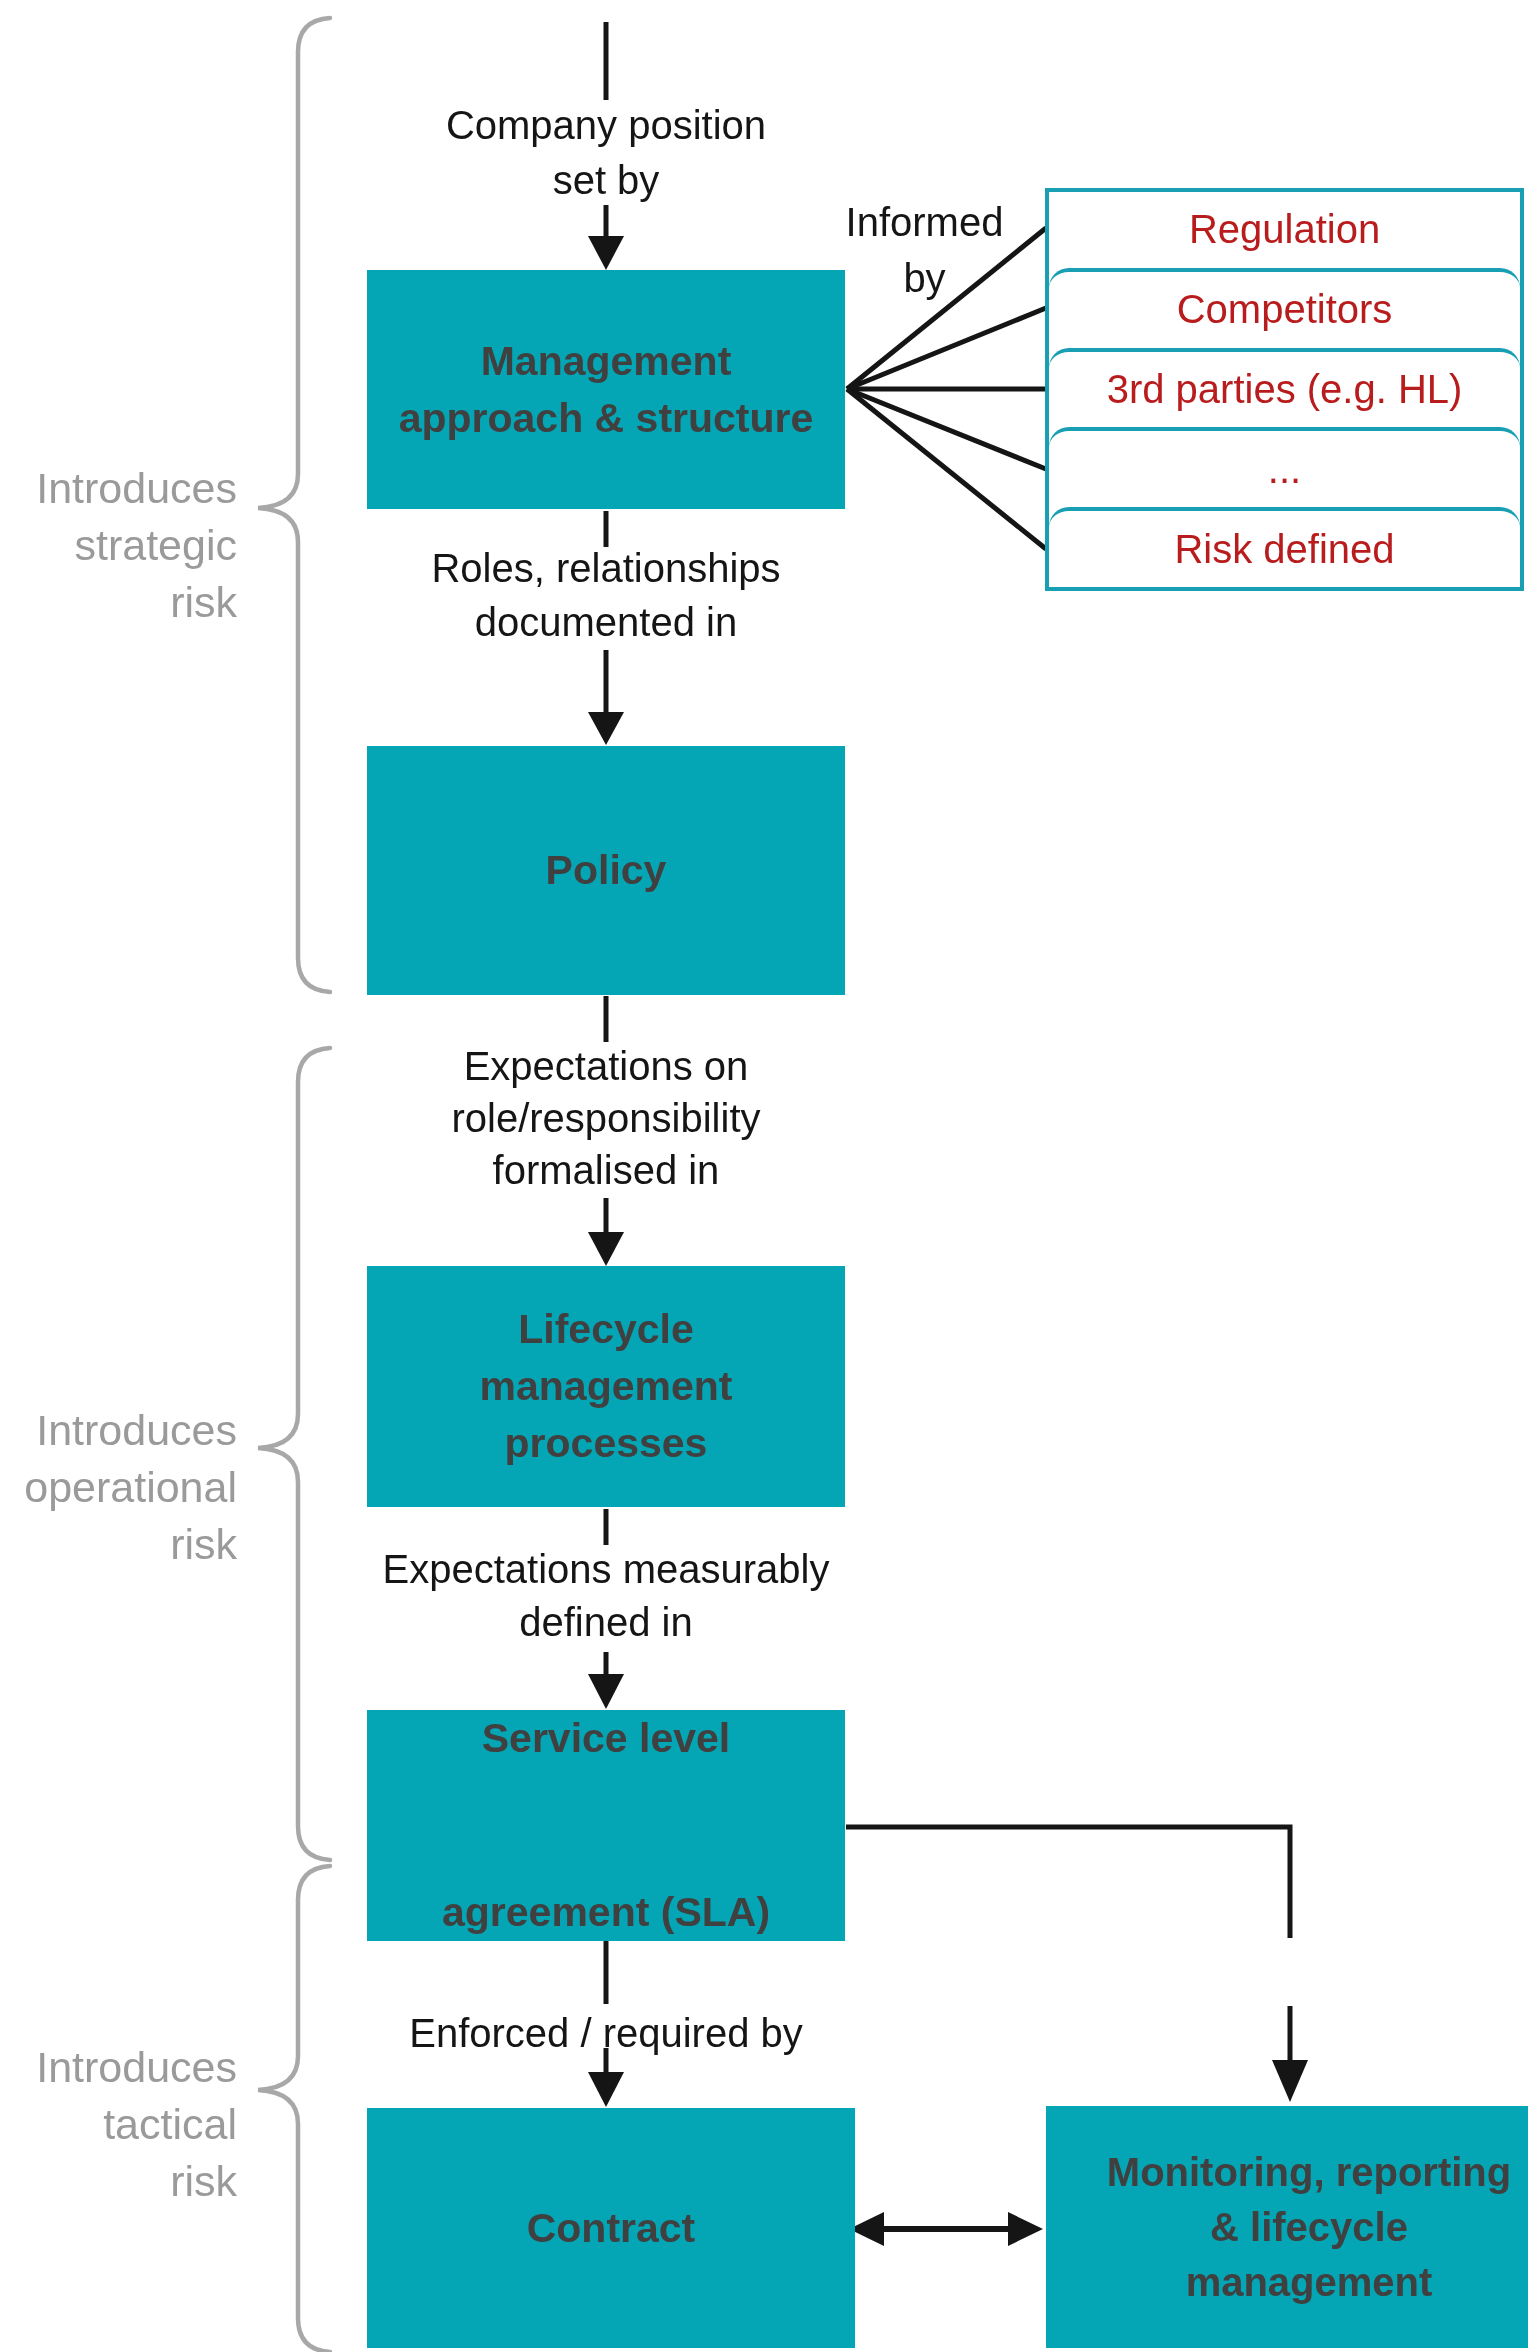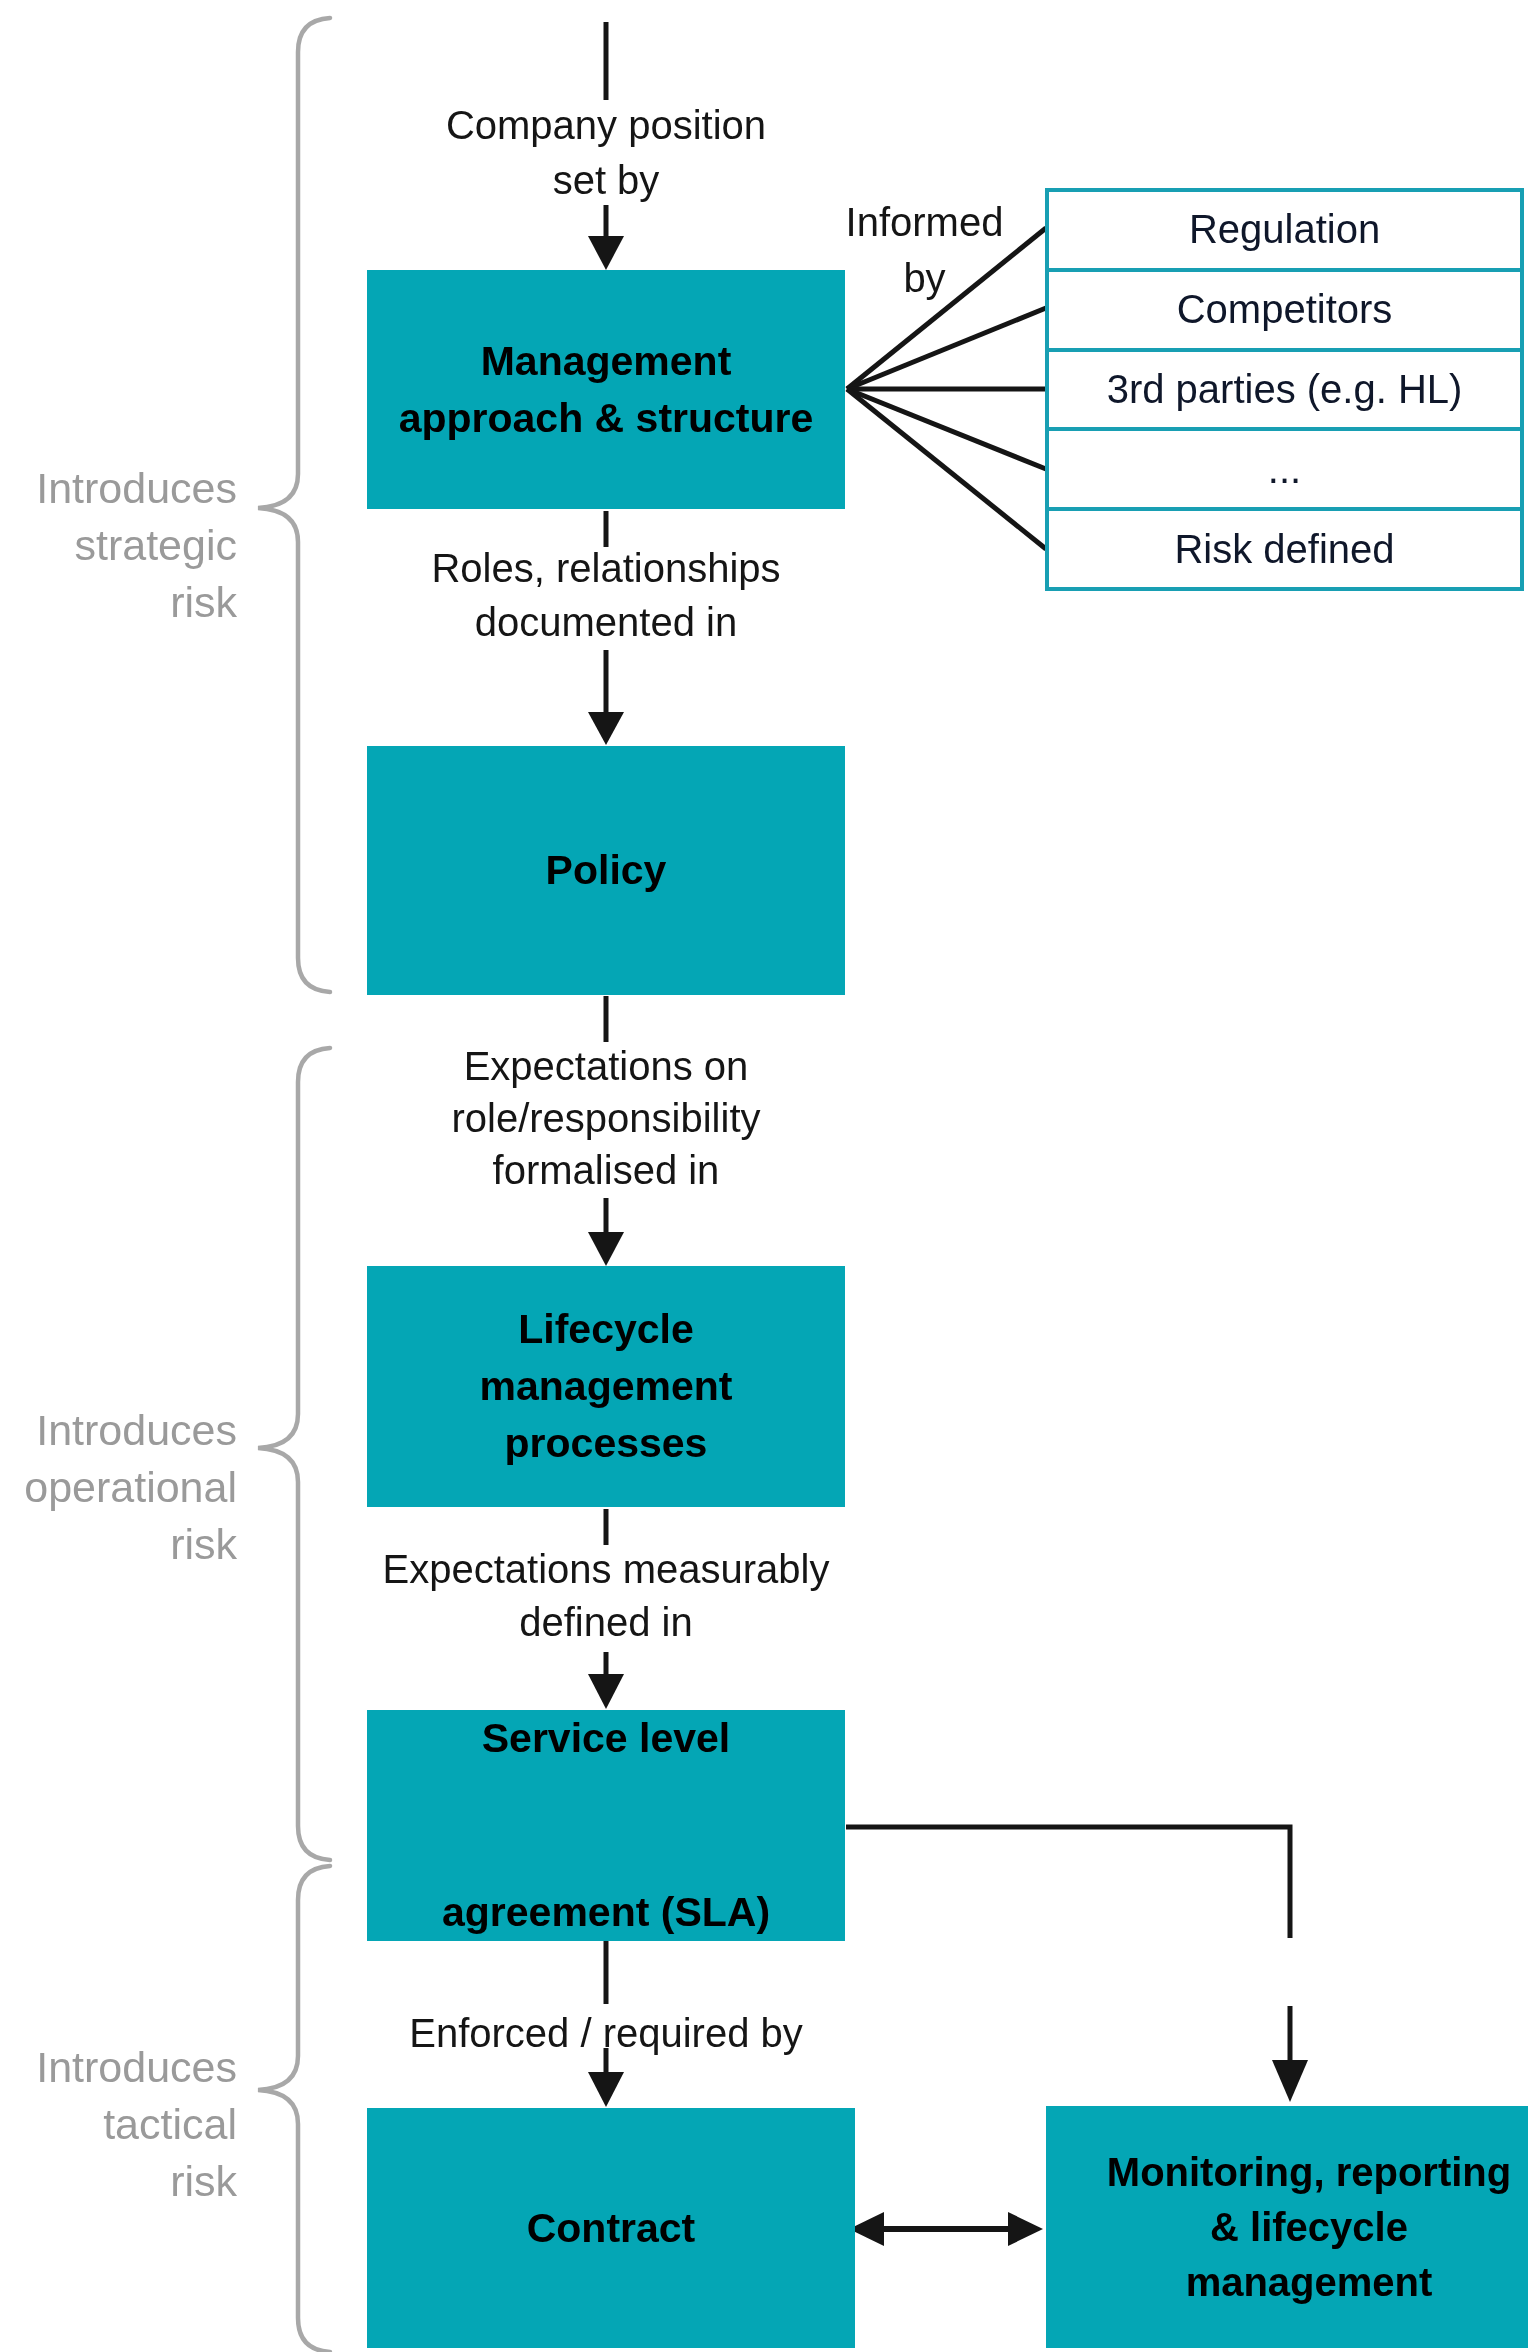--- a/index.html
+++ b/index.html
@@ -8,21 +8,21 @@
     width:1528px;
     height:2352px;
     background:#ffffff;
     font-family:"Liberation Sans", sans-serif;
     overflow:hidden;
   }
   #wires{position:absolute;left:0;top:0;z-index:1;}
   .node{
     position:absolute;
     background:#04a6b5;
-    color:#000000;
+    color:#404040;
     display:flex;
     flex-direction:column;
     justify-content:center;
     align-items:center;
     text-align:center;
     font-weight:bold;
     font-size:41px;
     line-height:57px;
     z-index:2;
   }
@@ -52,23 +52,24 @@
     background:#ffffff;
     display:flex;
     flex-direction:column;
     z-index:2;
   }
   #informed-list .row{
     flex:1 1 0;
     display:flex;
     align-items:center;
     justify-content:center;
-    color:#0f172a;
+    color:#b91c1c;
     font-size:40px;
     border-top:4px solid #189fb3;
+    border-radius:20px;
   }
   #informed-list .row:first-child{border-top:none;}
 </style>
 </head>
 <body>
 
 <div id="canvas">
 
   <svg id="wires" width="1528" height="2352" viewBox="0 0 1528 2352">
     <g stroke="#151515" stroke-width="5" fill="none">

